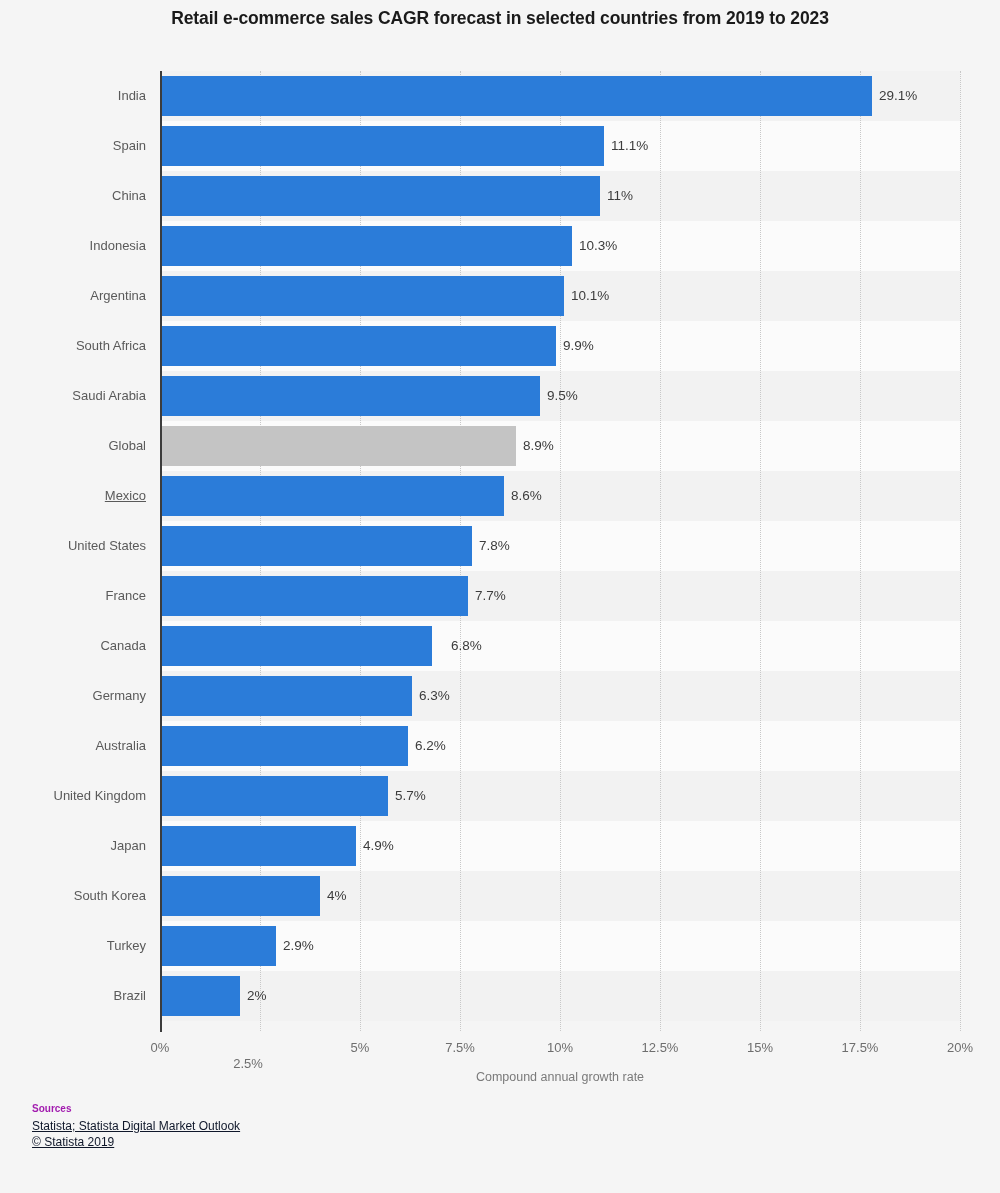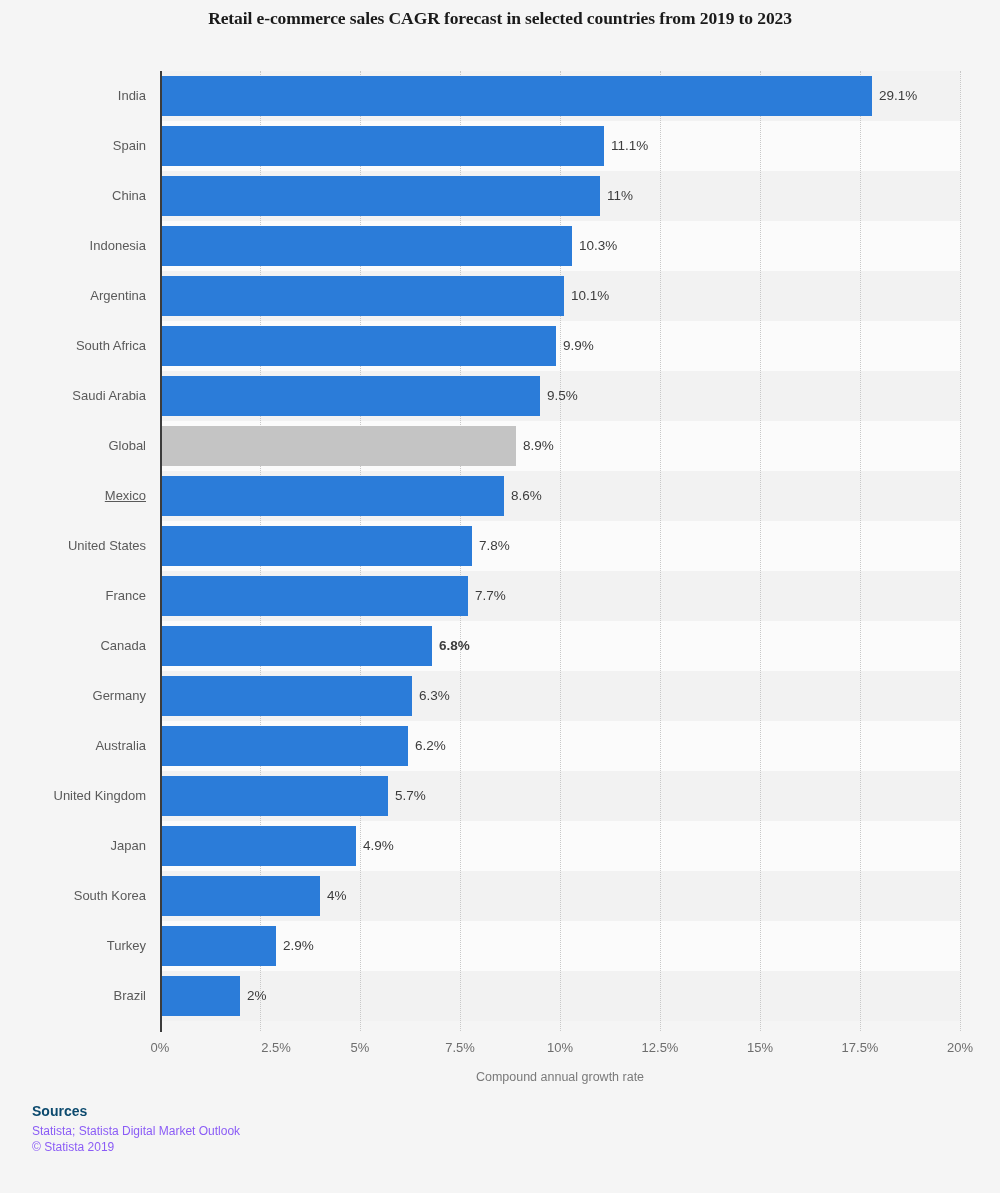--- a/index.html
+++ b/index.html
@@ -20,21 +20,20 @@
   .chart-title {
     position: absolute;
     left: 0;
     top: 8px;
     width: 1000px;
     text-align: center;
     font-size: 17.5px;
     font-weight: bold;
     color: #1a1a1a;
     letter-spacing: -0.1px;
-    font-family: Liberation Serif, serif;
   }
 
   
   #plot-area {
     position: absolute;
     left: 160px;
     top: 71px;
     width: 800px;
     height: 960px;
   }
@@ -121,29 +120,30 @@
     position: absolute;
     left: 0;
     top: 1103px;
     width: 1000px;
     height: 90px;
   }
   .foot-col { position: absolute; top: 0; }
   .foot-col.sources { left: 32px; }
   .foot-col.additional { left: 322px; }
   .foot-head {
-    font-size: 14px;
+    font-size: 10px;
     font-weight: bold;
-    color: #0c4a6e;
+    color: #a21caf;
     margin-bottom: 4px;
   }
   .foot-line {
     font-size: 12px;
-    color: #8b5cf6;
+    color: #0f172a;
     line-height: 16px;
+    text-decoration: underline;
   }
 </style>
 </head>
 <body>
 
 <div class="chart-title">Retail e-commerce sales CAGR forecast in selected countries from 2019 to 2023</div>
 
 <div id="plot-area">
     <div class="row-band odd" style="top: 0px;"></div>
     <div class="row-band even" style="top: 50px;"></div>
@@ -188,21 +188,21 @@
     <div class="bar-value" style="top: 305px; left: 380px;">9.5%</div>
     <div class="bar highlight" style="top: 355px; width: 356px;"></div>
     <div class="bar-value" style="top: 355px; left: 356px;">8.9%</div>
     <div class="bar" style="top: 405px; width: 344px;"></div>
     <div class="bar-value" style="top: 405px; left: 344px;">8.6%</div>
     <div class="bar" style="top: 455px; width: 312px;"></div>
     <div class="bar-value" style="top: 455px; left: 312px;">7.8%</div>
     <div class="bar" style="top: 505px; width: 308px;"></div>
     <div class="bar-value" style="top: 505px; left: 308px;">7.7%</div>
     <div class="bar" style="top: 555px; width: 272px;"></div>
-    <div class="bar-value" style="top: 555px; left: 272px; font-weight: bold;">6.8%</div>
+    <div class="bar-value" style="top: 555px; left: 284px;">6.8%</div>
     <div class="bar" style="top: 605px; width: 252px;"></div>
     <div class="bar-value" style="top: 605px; left: 252px;">6.3%</div>
     <div class="bar" style="top: 655px; width: 248px;"></div>
     <div class="bar-value" style="top: 655px; left: 248px;">6.2%</div>
     <div class="bar" style="top: 705px; width: 228px;"></div>
     <div class="bar-value" style="top: 705px; left: 228px;">5.7%</div>
     <div class="bar" style="top: 755px; width: 196px;"></div>
     <div class="bar-value" style="top: 755px; left: 196px; padding-left: 7px;">4.9%</div>
     <div class="bar" style="top: 805px; width: 160px;"></div>
     <div class="bar-value" style="top: 805px; left: 160px;">4%</div>
@@ -229,21 +229,21 @@
     <div class="cat-label" style="top: 676px;">Germany</div>
     <div class="cat-label" style="top: 726px;">Australia</div>
     <div class="cat-label" style="top: 776px;">United Kingdom</div>
     <div class="cat-label" style="top: 826px;">Japan</div>
     <div class="cat-label" style="top: 876px;">South Korea</div>
     <div class="cat-label" style="top: 926px;">Turkey</div>
     <div class="cat-label" style="top: 976px;">Brazil</div>
   </div>
 <div id="xticks-layer">
     <div class="xtick" style="left: 160px;">0%</div>
-    <div class="xtick" style="left: 276px;">2.5%</div>
+    <div class="xtick" style="left: 248px; margin-top: 16px;">2.5%</div>
     <div class="xtick" style="left: 360px;">5%</div>
     <div class="xtick" style="left: 460px;">7.5%</div>
     <div class="xtick" style="left: 560px;">10%</div>
     <div class="xtick" style="left: 660px;">12.5%</div>
     <div class="xtick" style="left: 760px;">15%</div>
     <div class="xtick" style="left: 860px;">17.5%</div>
     <div class="xtick" style="left: 960px;">20%</div>
   </div>
 
 <div class="x-axis-title">Compound annual growth rate</div>

